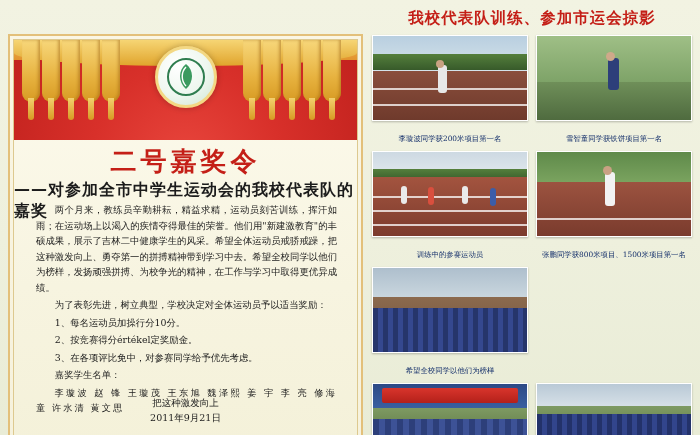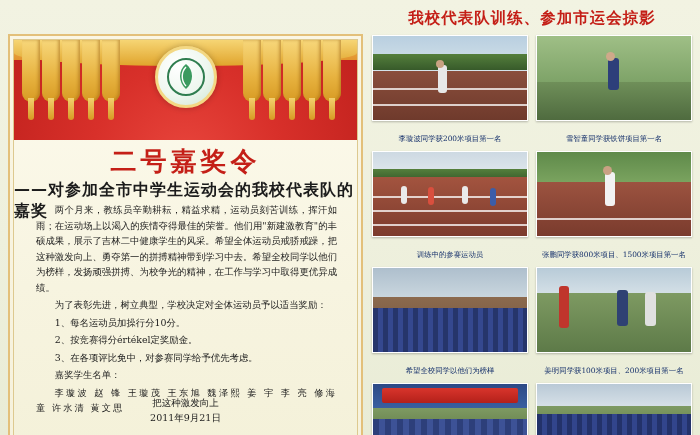--- a/index.html
+++ b/index.html
@@ -258,30 +258,20 @@
 
       <div class="cell">
         <div class="photo">
           <div class="sky" style="background:linear-gradient(180deg,#aebfcd,#c9d6de);height:34%;"></div>
           <div class="ground" style="height:66%;background:linear-gradient(180deg,#8c6a4e,#6b4f3a);"></div>
           <div class="crowd" style="height:52%;background:repeating-linear-gradient(90deg,#26356b 0px,#26356b 5px,#35488f 5px,#35488f 10px);"></div>
         </div>
         <span class="cap">希望全校同学以他们为榜样</span>
       </div>
 
-      <div class="cell">
-        <div class="photo">
-          <div class="sky" style="background:linear-gradient(180deg,#b8cbd8,#d3dfe6);height:30%;"></div>
-          <div class="ground" style="height:70%;background:linear-gradient(180deg,#7e9a62,#5d7a48);"></div>
-          <div class="figure" style="left:14%;top:22%;width:10px;height:42px;background:#c0352c;"></div>
-          <div class="figure" style="left:52%;top:26%;width:11px;height:36px;background:#2f4173;"></div>
-          <div class="figure" style="left:70%;top:28%;width:11px;height:34px;background:#e0e0e0;"></div>
-        </div>
-        <span class="cap">姜明同学获100米项目、200米项目第一名</span>
-      </div>
 
     </div>
 
     <div class="bottomwide">
       <div class="grid">
         <div class="cell">
           <div class="wide-photo">
             <div class="sky" style="background:linear-gradient(180deg,#2c4a86,#3a5fa0);height:40%;"></div>
             <div class="ground" style="height:60%;background:linear-gradient(180deg,#7e9a62,#56703f);"></div>
             <div class="banner-red" style="top:6%;height:26%;"></div>

